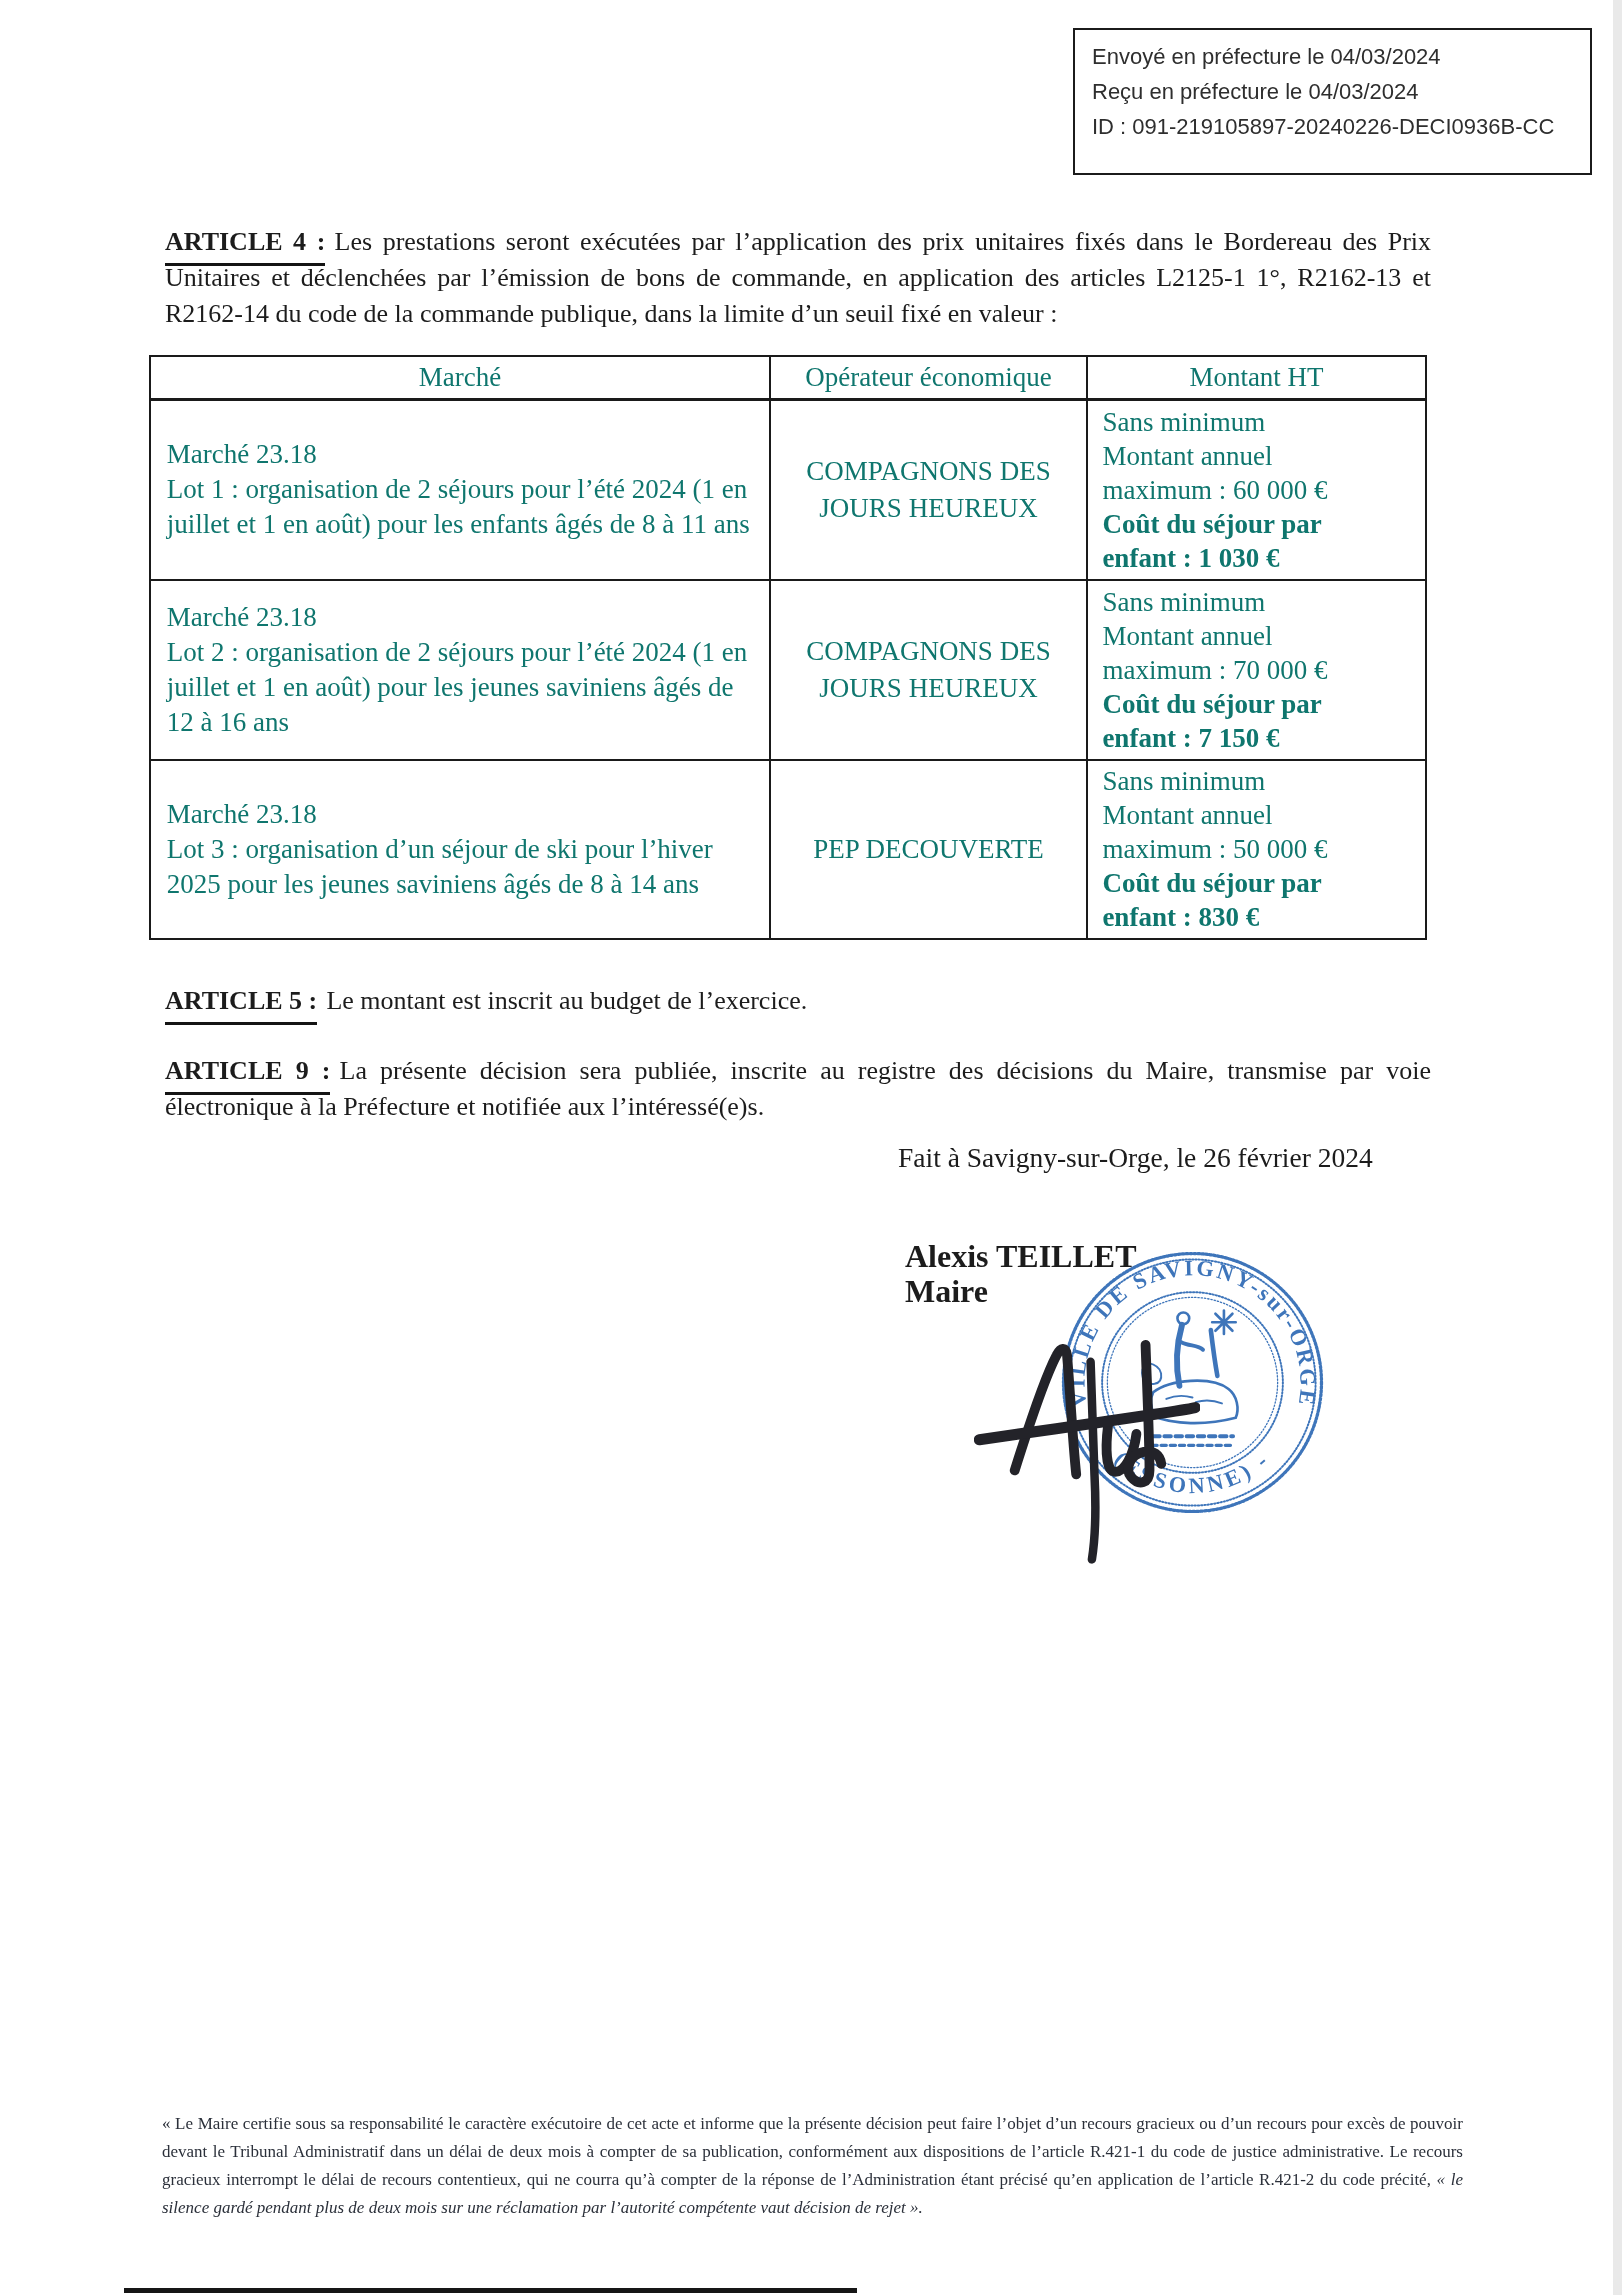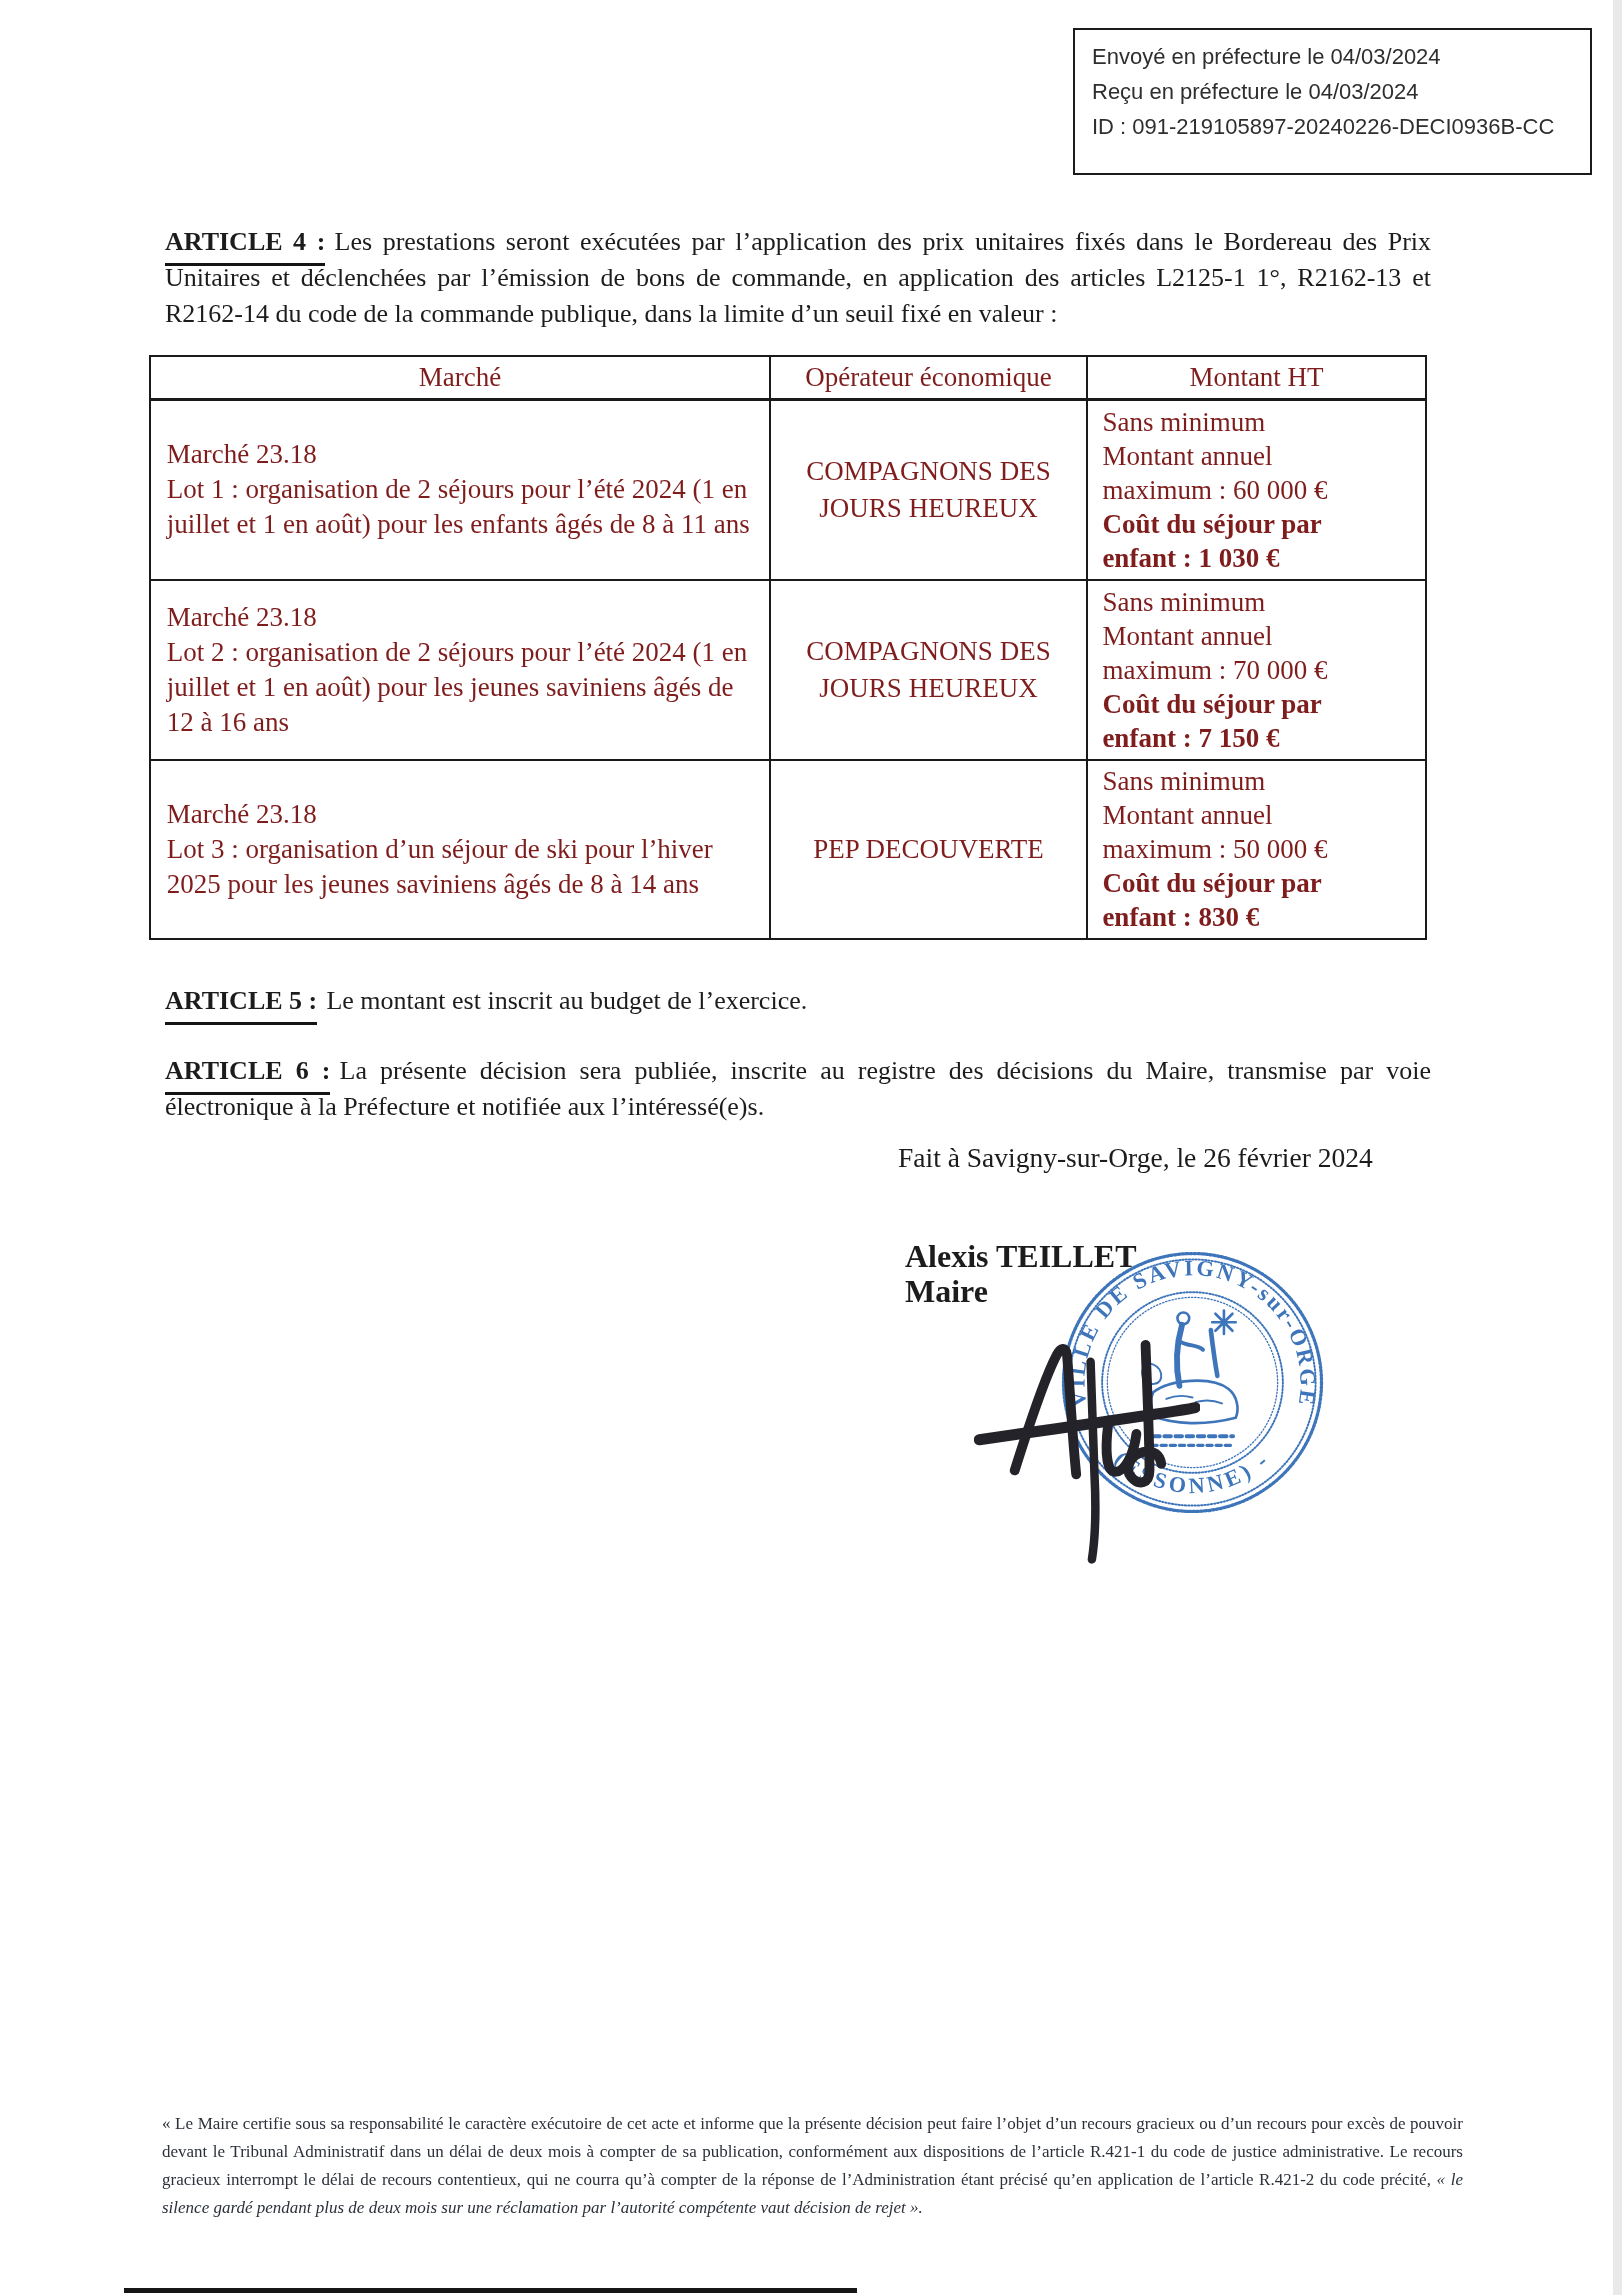--- a/index.html
+++ b/index.html
@@ -13,21 +13,21 @@
     border:2.6px solid #1b1b1b; box-sizing:border-box;
     font-family:"Liberation Sans", sans-serif; font-size:22px; color:#2e2e2e;
     padding:9.2px 0 0 17px; line-height:35px; background:#fff;
   }
   
   .para{ position:absolute; left:165px; width:1266px; font-size:26px; line-height:36px; text-align:justify; }
   .art-label{ font-weight:bold; border-bottom:3.3px solid #141414; padding-bottom:7px; margin-right:9.2px; white-space:nowrap; }
   
   table.market{
     position:absolute; left:149px; top:355px; width:1277px;
-    border-collapse:collapse; table-layout:fixed; font-size:27px; color:#7f1d1d;
+    border-collapse:collapse; table-layout:fixed; font-size:27px; color:#0f766e;
     border:2.6px solid #1a1a1a;
   }
   table.market th, table.market td{ border:2px solid #1a1a1a; }
   table.market th{ height:39px; font-weight:normal; text-align:center; border-bottom:3.3px solid #1a1a1a; }
   td.c-marche{ padding:6.5px 9.2px 6.5px 15.7px; vertical-align:middle; line-height:35px; }
   td.c-oper{ text-align:center; vertical-align:middle; line-height:37px; padding:0 9.2px; }
   td.c-montant{ padding:3.9px 6.5px 3.9px 14.4px; vertical-align:top; line-height:34px; }
   tr.r1{ height:173px; } tr.r2{ height:165px; } tr.r3{ height:175px; }
   .bold{ font-weight:bold; }
   
@@ -117,21 +117,21 @@
         </td>
       </tr>
     </tbody>
   </table>
 
   <p class="para" style="top:957px">
     <span class="art-label">ARTICLE 5 :</span><span>Le montant est inscrit au budget de l’exercice.</span>
   </p>
 
   <p class="para" style="top:1027px">
-    <span class="art-label">ARTICLE 6 :</span><span>La présente décision sera publiée, inscrite au registre des décisions du Maire, transmise par voie électronique à la Préfecture et notifiée aux l’intéressé(e)s.</span>
+    <span class="art-label">ARTICLE 9 :</span><span>La présente décision sera publiée, inscrite au registre des décisions du Maire, transmise par voie électronique à la Préfecture et notifiée aux l’intéressé(e)s.</span>
   </p>
 
   <div class="fait">Fait à Savigny-sur-Orge, le 26 février 2024</div>
 
   <div class="signatory">
     <div>Alexis TEILLET</div>
     <div>Maire</div>
   </div>
 
   <svg class="seal-svg" width="275" height="275" viewBox="0 0 420 420">

